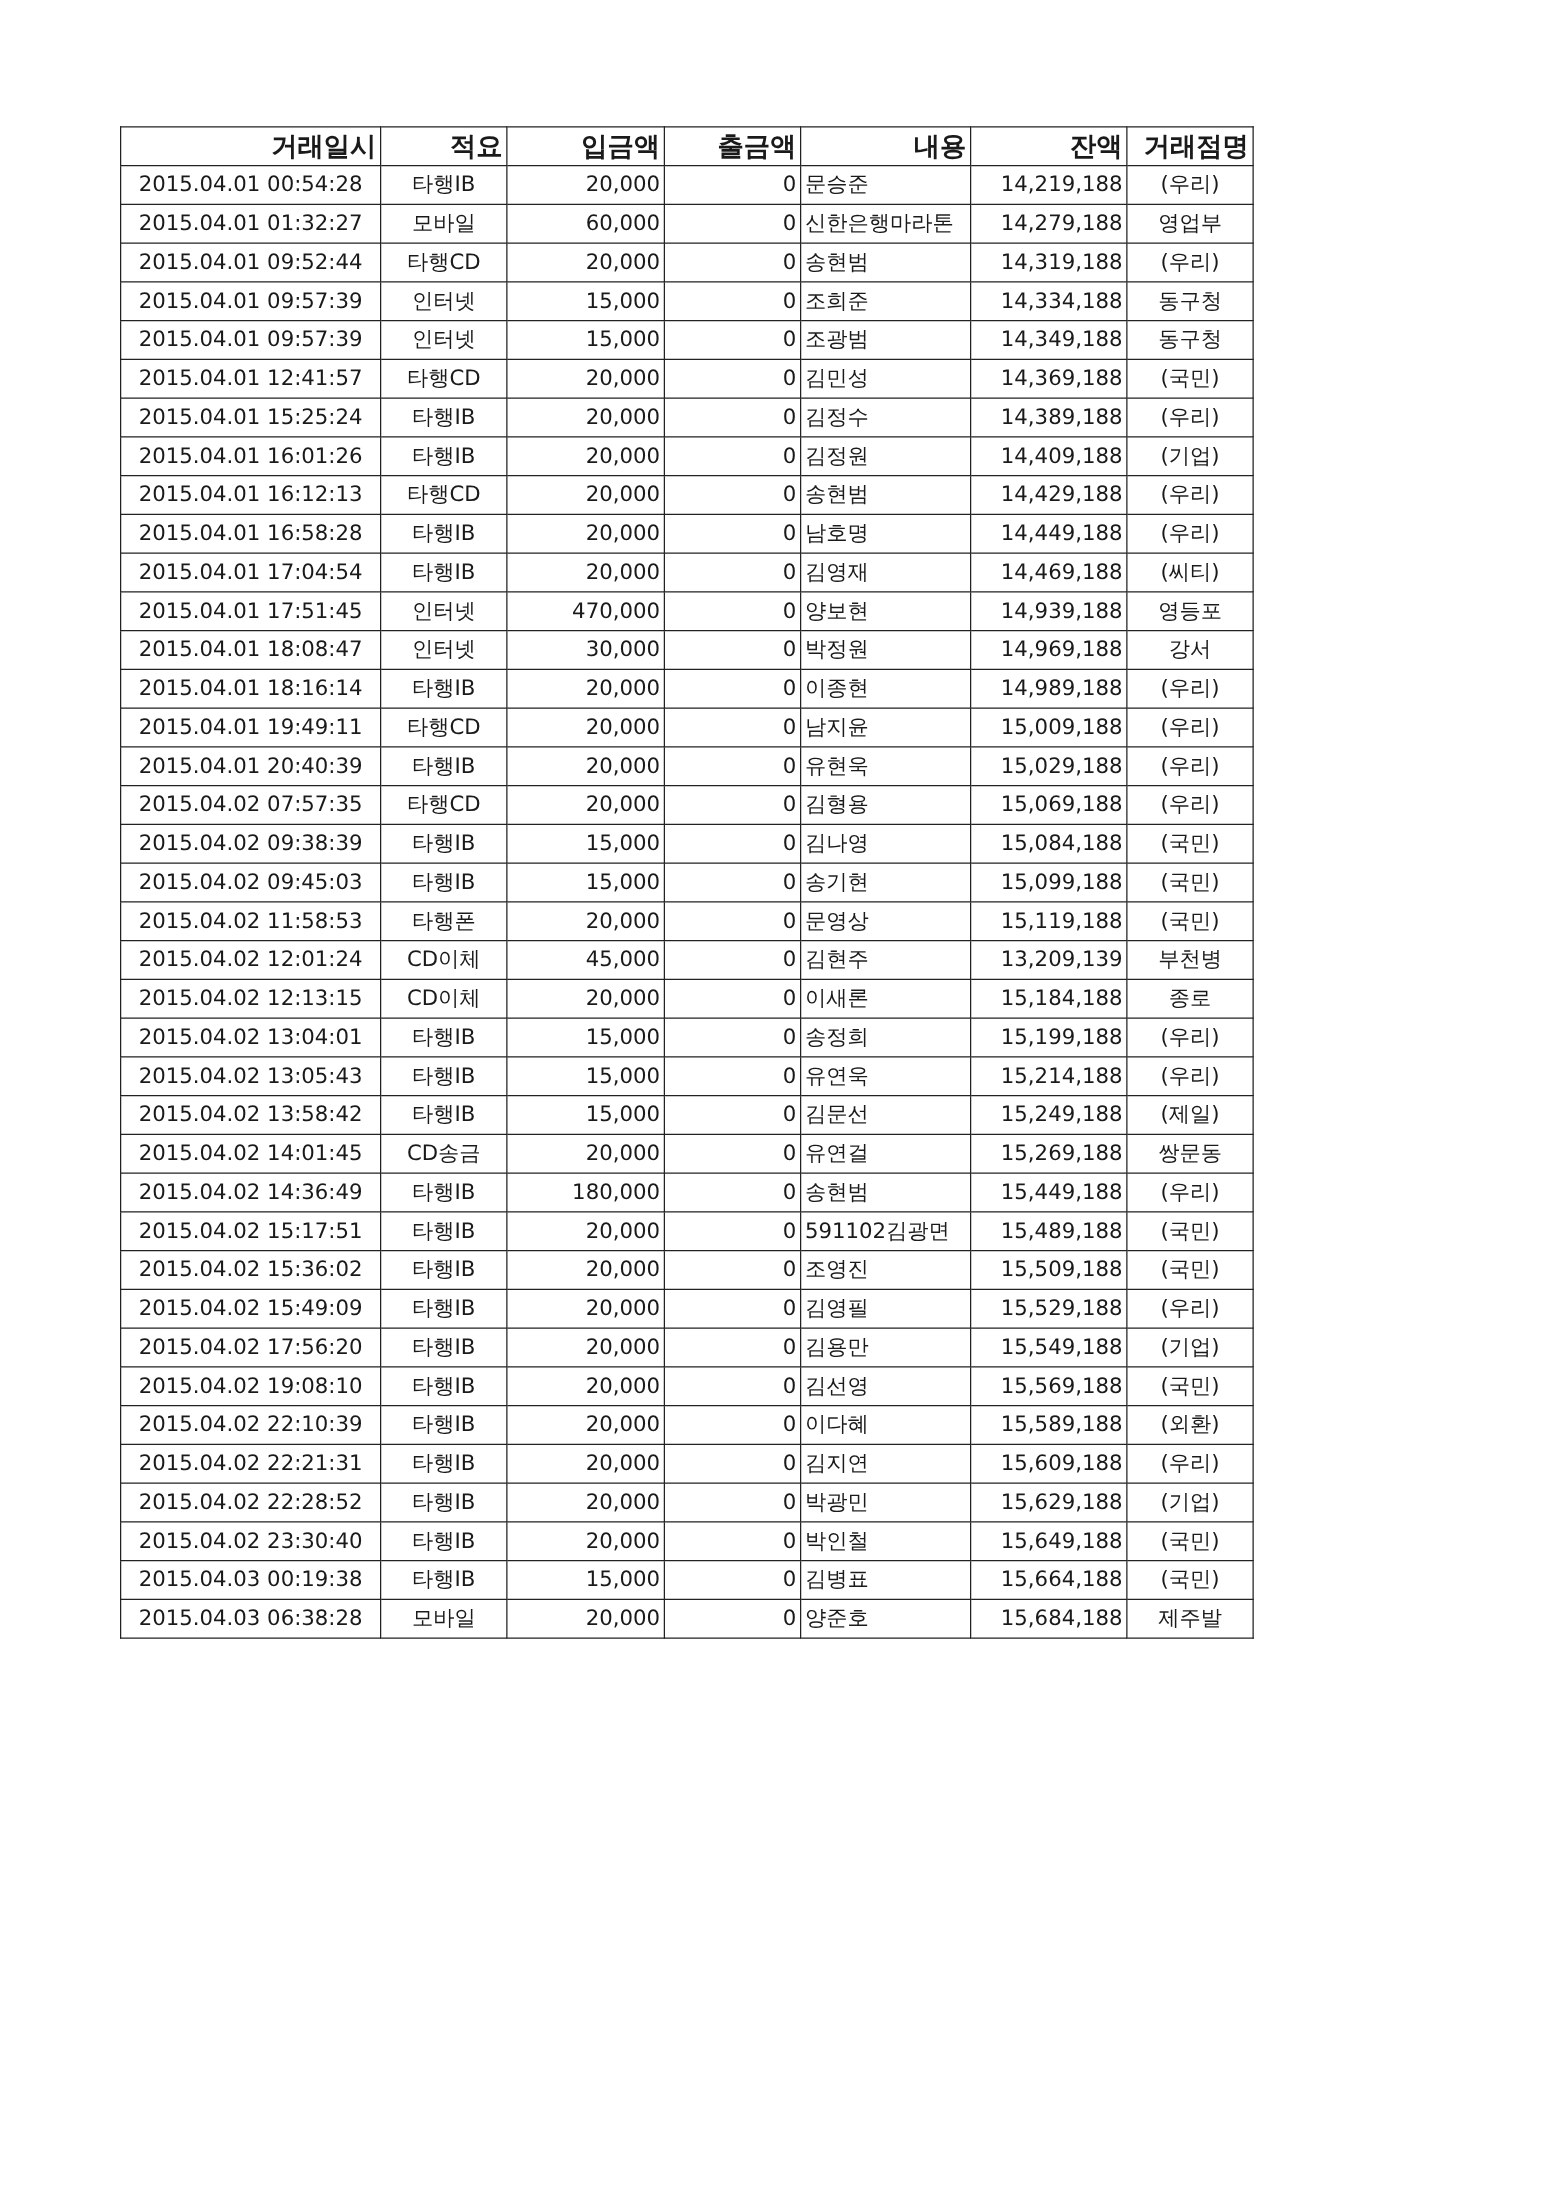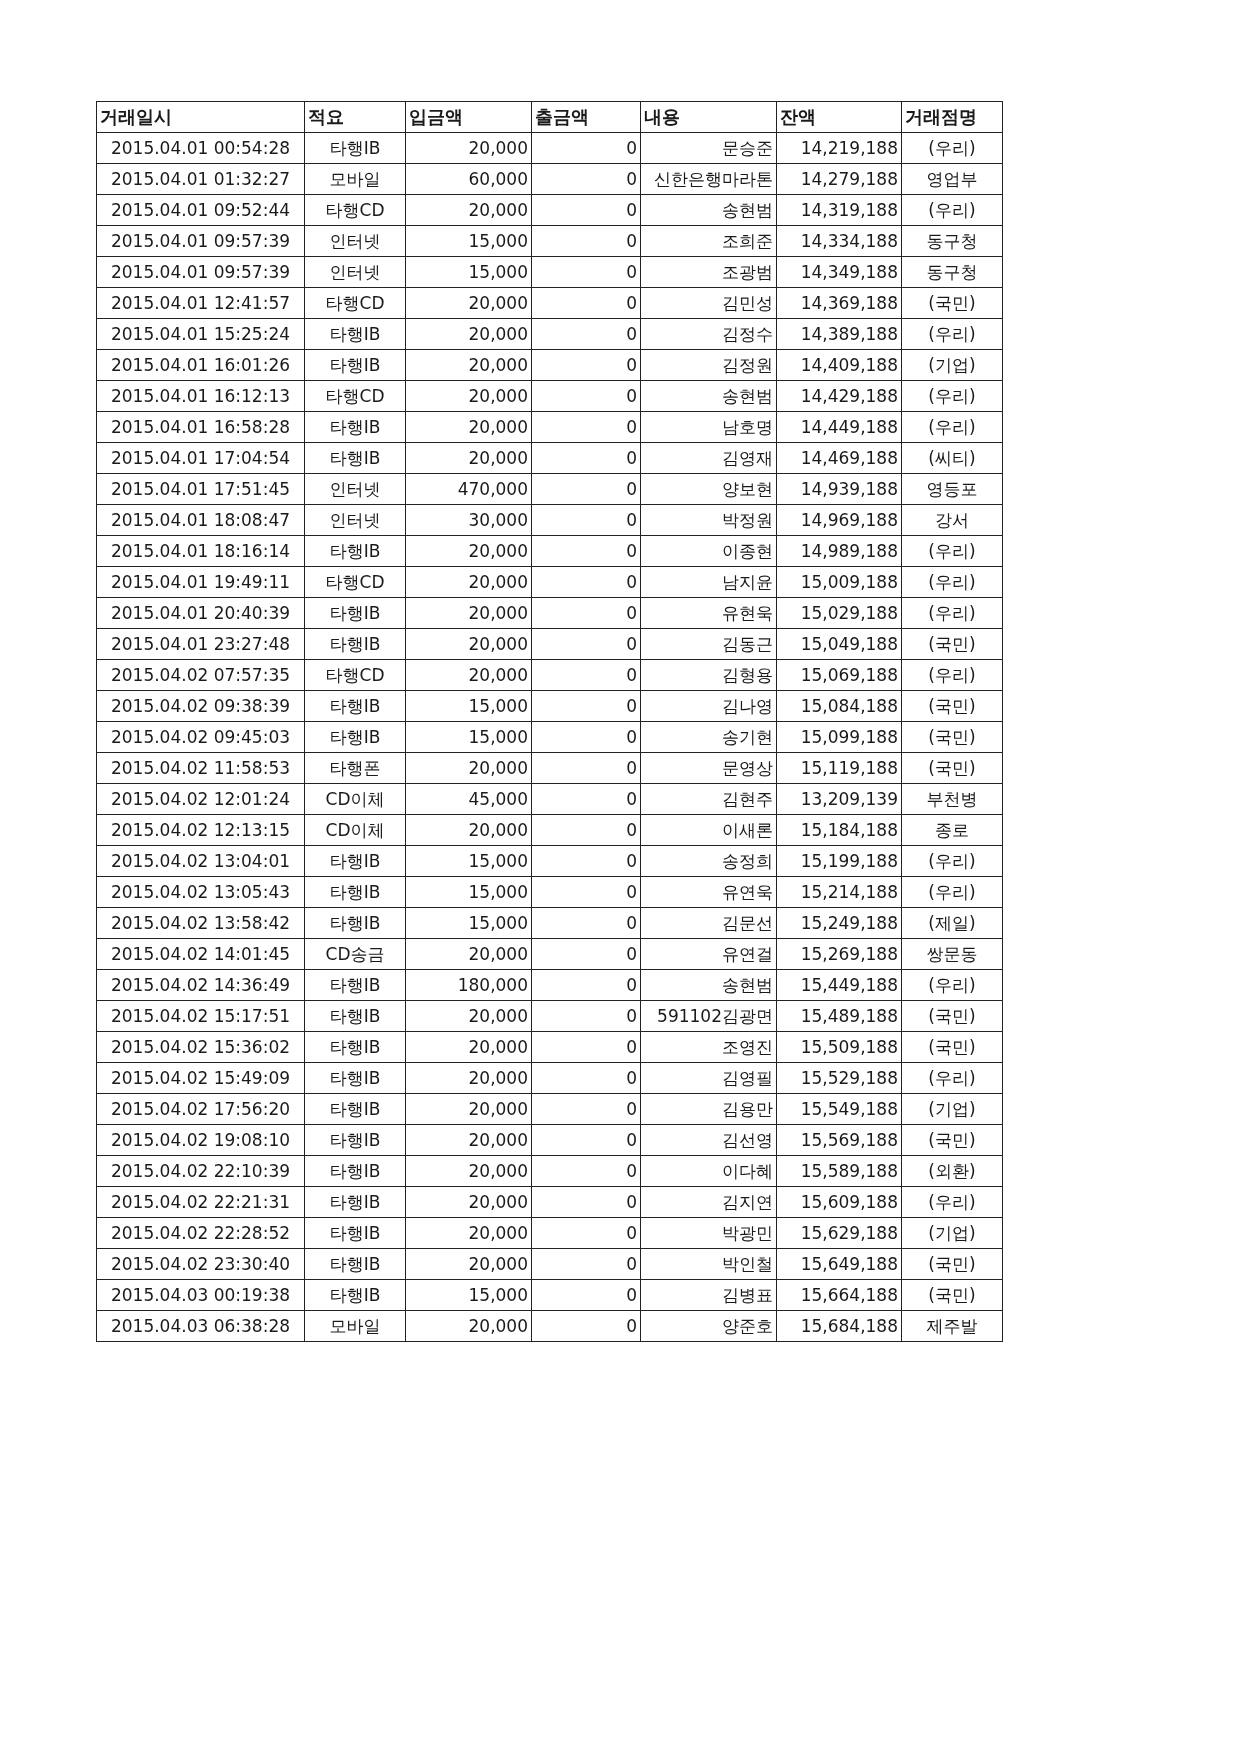--- a/index.html
+++ b/index.html
@@ -17,26 +17,26 @@
       border: 1px solid #222;
       height: 30px;
       padding: 0 3px;
       font-size: 17px;
       line-height: 30px;
       white-space: nowrap;
       overflow: hidden;
     }
     table.ledger th {
       font-weight: bold;
-      text-align: left;
-      font-size: 18px;
+      text-align: right;
+      font-size: 21px;
     }
     td.c { text-align: center; }
     td.r { text-align: right; }
-    td.l { text-align: right; }
+    td.l { text-align: left; }
     col.c1 { width: 208px; }
     col.c2 { width: 101px; }
     col.c3 { width: 126px; }
     col.c4 { width: 109px; }
     col.c5 { width: 136px; }
     col.c6 { width: 125px; }
     col.c7 { width: 101px; }
   </style>
 </head>
 <body>
@@ -202,29 +202,20 @@
         <tr>
           <td class="c">2015.04.01 20:40:39</td>
           <td class="c">타행IB</td>
           <td class="r">20,000</td>
           <td class="r">0</td>
           <td class="l">유현욱</td>
           <td class="r">15,029,188</td>
           <td class="c">(우리)</td>
         </tr>
         <tr>
-          <td class="c">2015.04.01 23:27:48</td>
-          <td class="c">타행IB</td>
-          <td class="r">20,000</td>
-          <td class="r">0</td>
-          <td class="l">김동근</td>
-          <td class="r">15,049,188</td>
-          <td class="c">(국민)</td>
-        </tr>
-        <tr>
           <td class="c">2015.04.02 07:57:35</td>
           <td class="c">타행CD</td>
           <td class="r">20,000</td>
           <td class="r">0</td>
           <td class="l">김형용</td>
           <td class="r">15,069,188</td>
           <td class="c">(우리)</td>
         </tr>
         <tr>
           <td class="c">2015.04.02 09:38:39</td>

